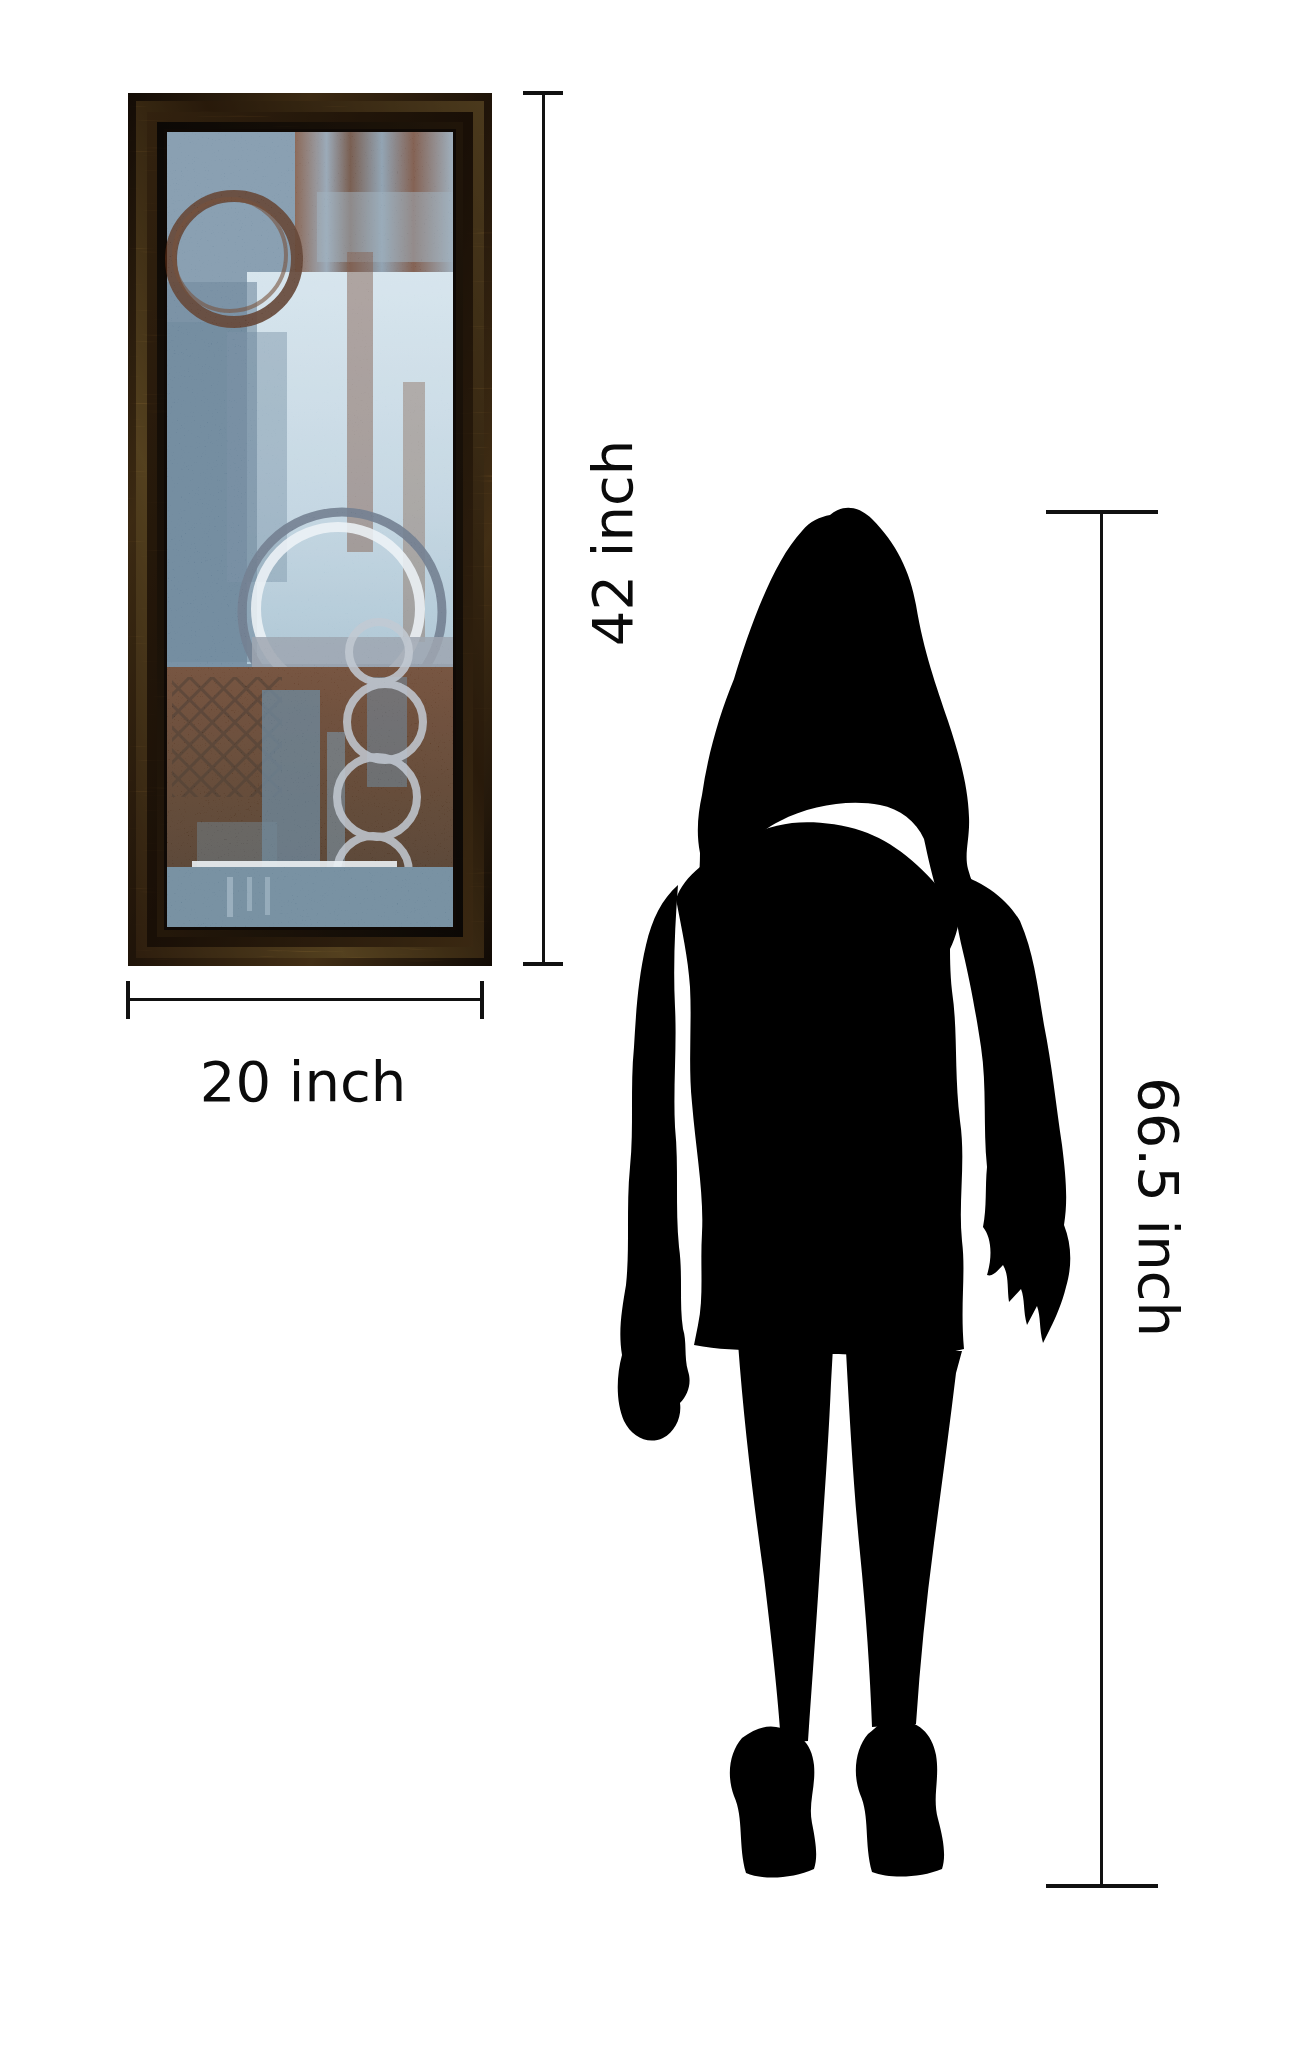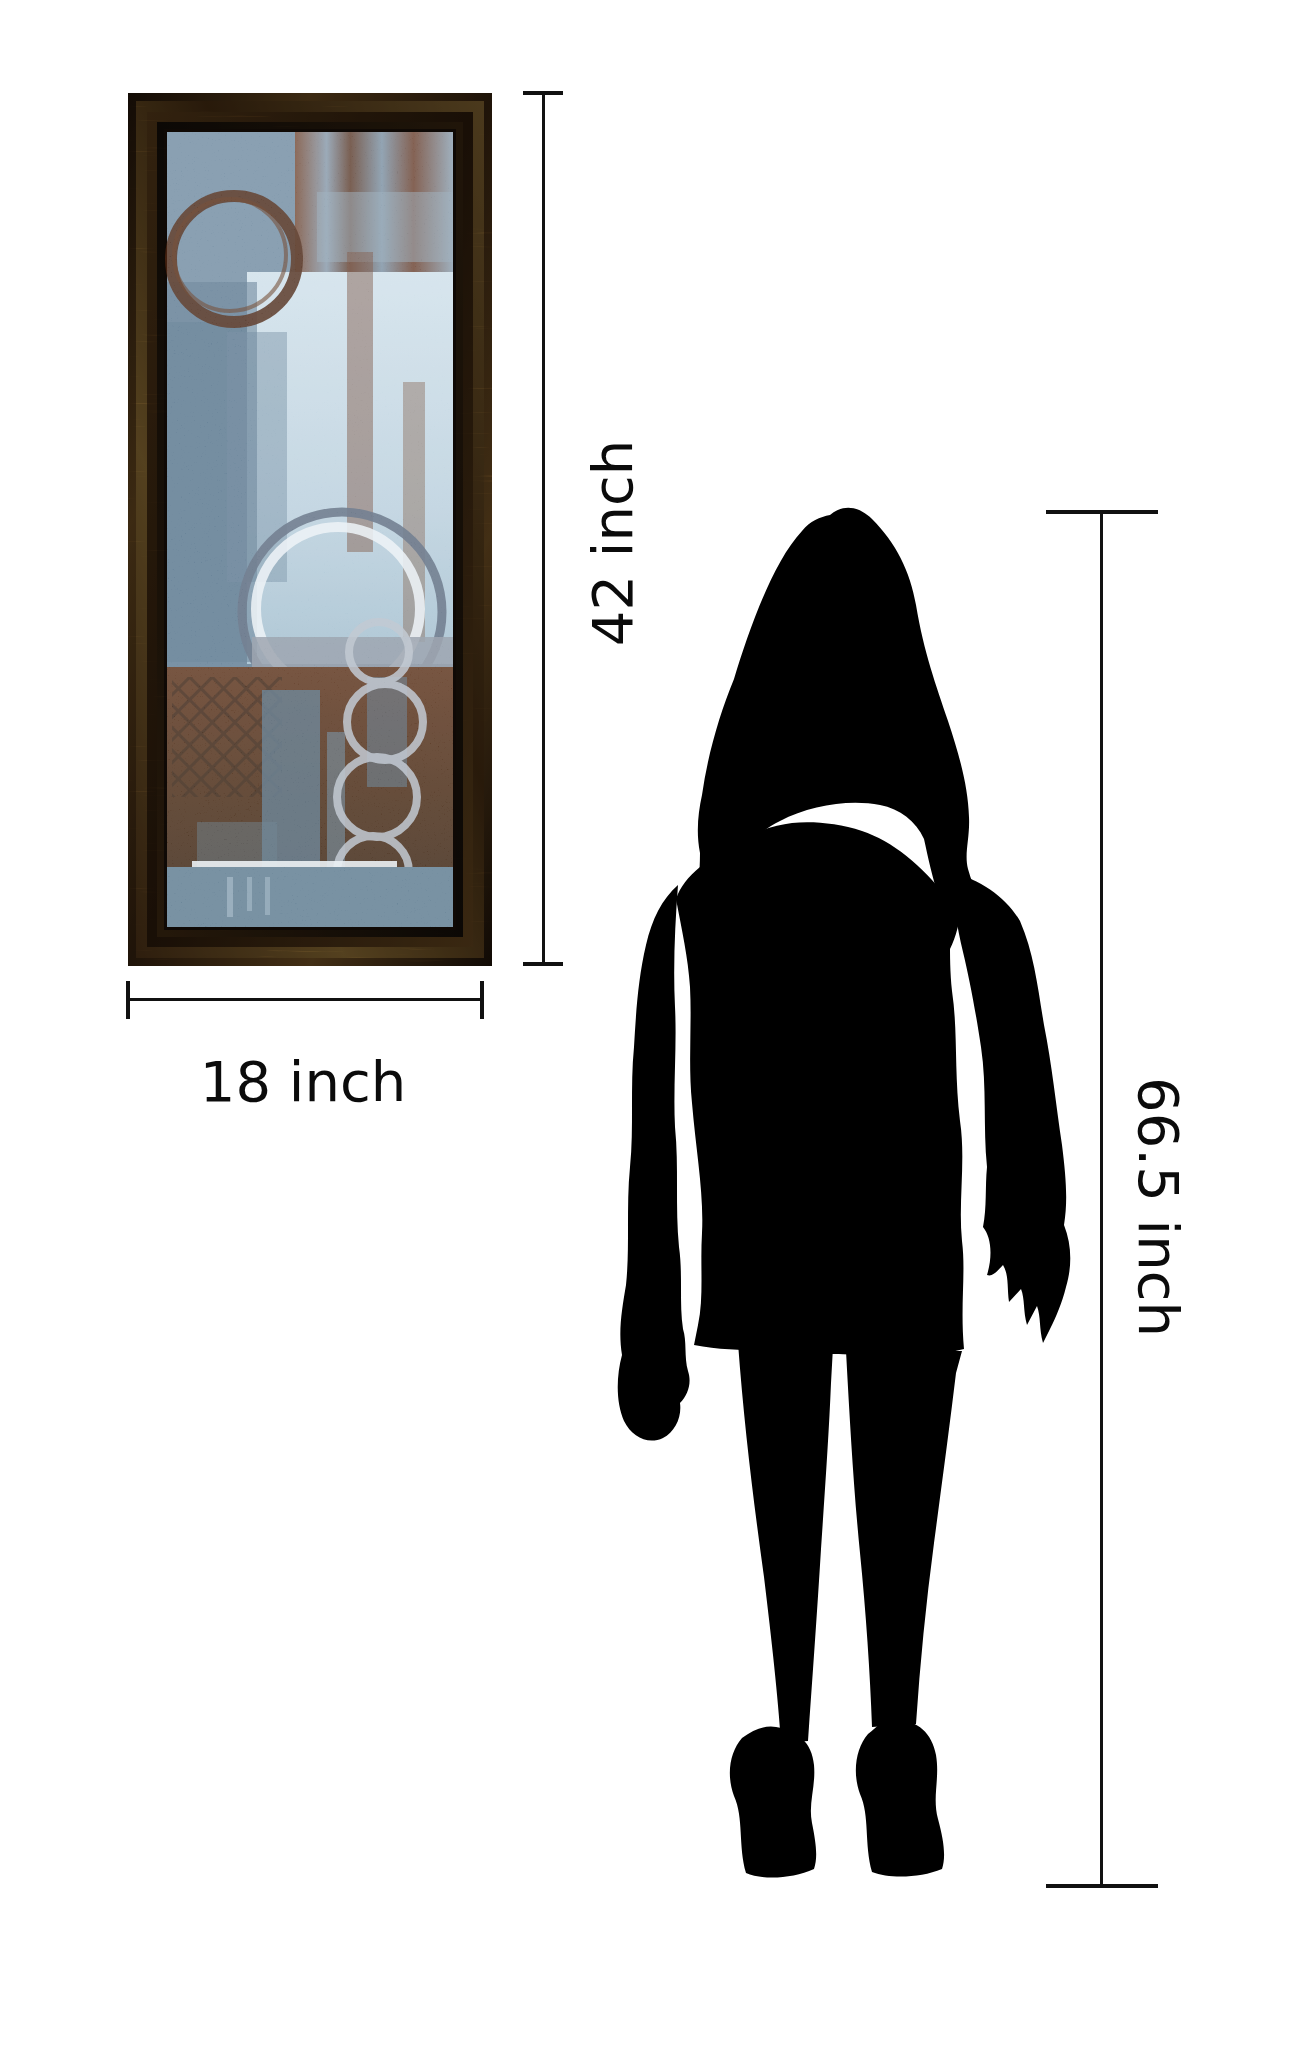--- a/index.html
+++ b/index.html
@@ -144,21 +144,21 @@
   </svg>
 
   <div class="dim-line v42"></div>
   <div class="dim-line t42a"></div>
   <div class="dim-line t42b"></div>
   <div class="dim-label lab42">42 inch</div>
 
   <div class="dim-line h18"></div>
   <div class="dim-line t18a"></div>
   <div class="dim-line t18b"></div>
-  <div class="dim-label lab18">18 inch</div>
+  <div class="dim-label lab18">20 inch</div>
 
   <svg class="silhouette" viewBox="0 0 520 1380" xmlns="http://www.w3.org/2000/svg">
     <g fill="#000000">
 
       <path d="
         M270,10 C284,-2 300,2 312,14 C336,38 350,66 356,100
         C364,148 376,180 388,216 C400,252 408,282 409,312
         C410,334 404,348 408,364 C414,386 424,402 436,412
         L432,424 C420,420 408,410 402,398
         C400,416 396,432 390,444 C384,428 384,412 380,396

